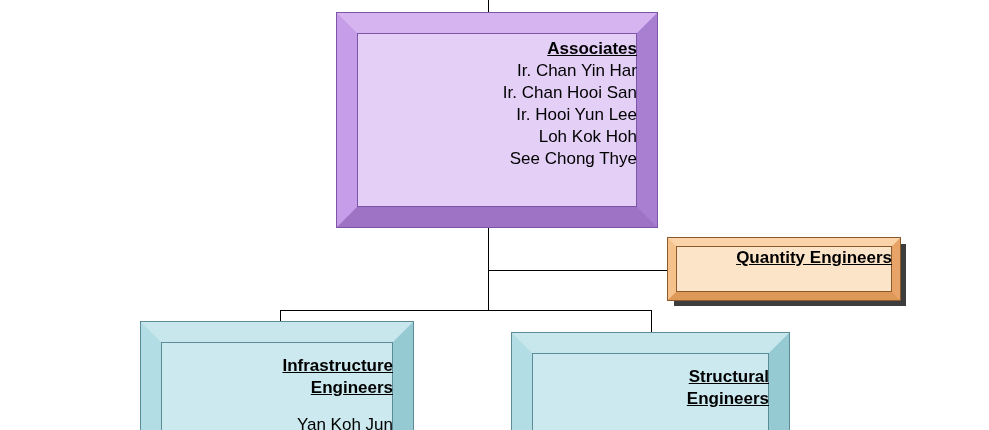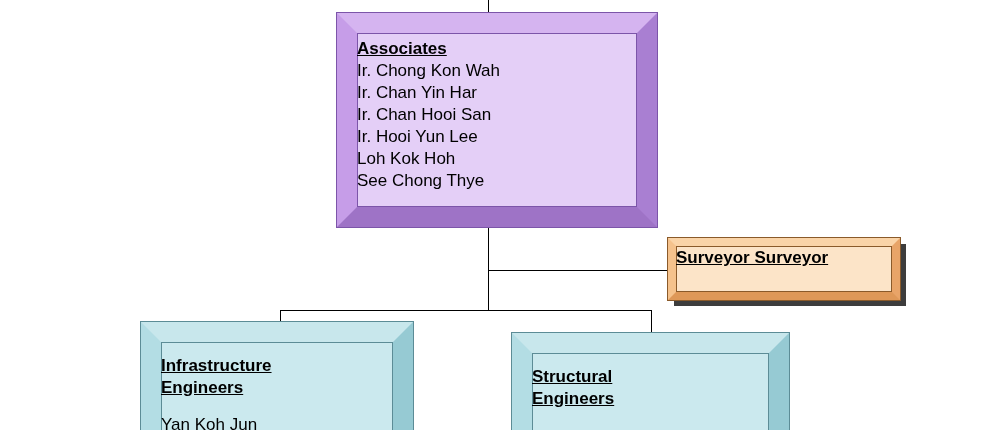--- a/index.html
+++ b/index.html
@@ -15,21 +15,21 @@
   }
 
   
   .line { position: absolute; background: #000; }
   .line.v { width: 1px; }
   .line.h { height: 1px; }
 
   
   .box {
     position: absolute;
-    text-align: left;
+    text-align: right;
   }
   .box-content { width: 100%; height: 100%; }
   .box-title {
     font-weight: bold;
     text-decoration: underline;
     font-size: 17px;
     line-height: 22px;
   }
   .member { font-size: 17px; line-height: 22px; }
 
@@ -70,33 +70,32 @@
   <div class="line v" style="left:488px; top:226px; height:85px;"></div>
   <div class="line h" style="left:489px; top:270px; width:180px;"></div>
   <div class="line h" style="left:280px; top:310px; width:372px;"></div>
   <div class="line v" style="left:280px; top:310px; height:13px;"></div>
   <div class="line v" style="left:651px; top:310px; height:24px;"></div>
 
   <div class="box purple" style="left:337px; top:13px; width:320px; height:214px;">
     <div class="box-content">
       <div class="box-title">Associates</div>
       <div class="members">
-        <div class="member">Ir. Chong Kon Wah</div>
         <div class="member">Ir. Chan Yin Har</div>
         <div class="member">Ir. Chan Hooi San</div>
         <div class="member">Ir. Hooi Yun Lee</div>
         <div class="member">Loh Kok Hoh</div>
         <div class="member">See Chong Thye</div>
       </div>
     </div>
   </div>
 
   <div class="box orange" style="left:668px; top:238px; width:232px; height:62px;">
     <div class="box-content">
-      <div class="box-title">Surveyor Surveyor</div>
+      <div class="box-title">Quantity Engineers</div>
     </div>
   </div>
 
   <div class="box teal" style="left:141px; top:322px; width:272px; height:185px;">
     <div class="box-content">
       <div class="box-title">
         <div>Infrastructure</div>
         <div>Engineers</div>
       </div>
       <div class="members">

